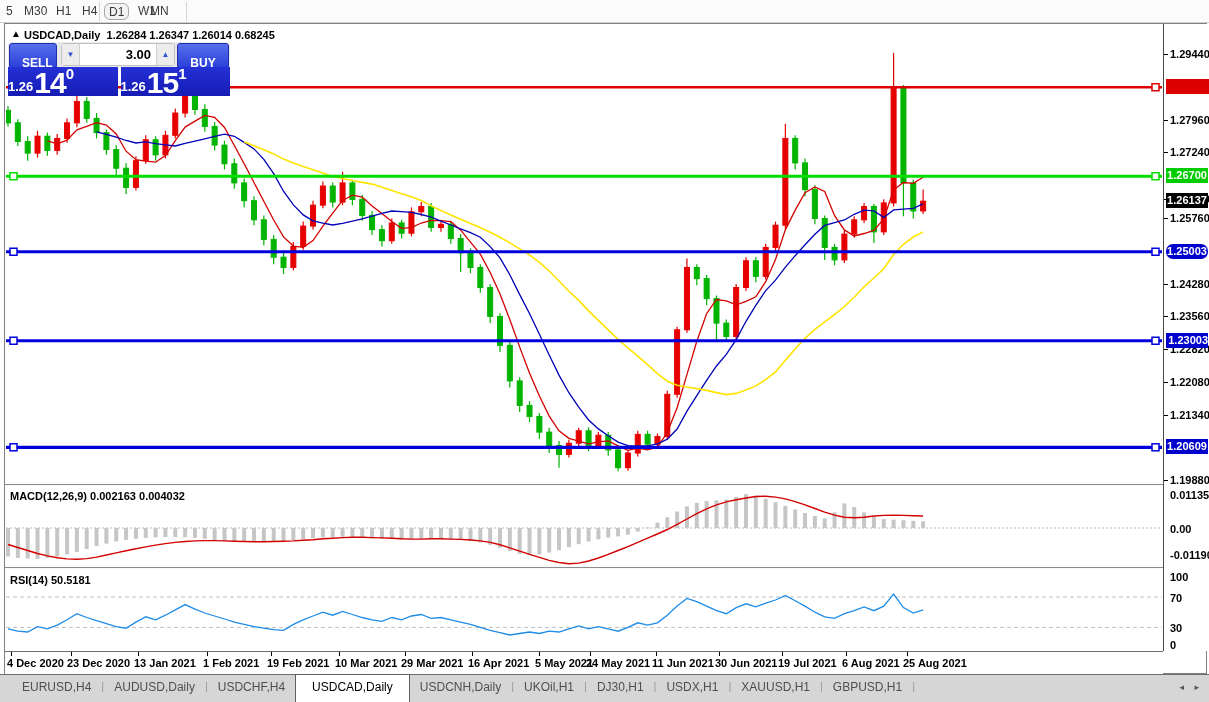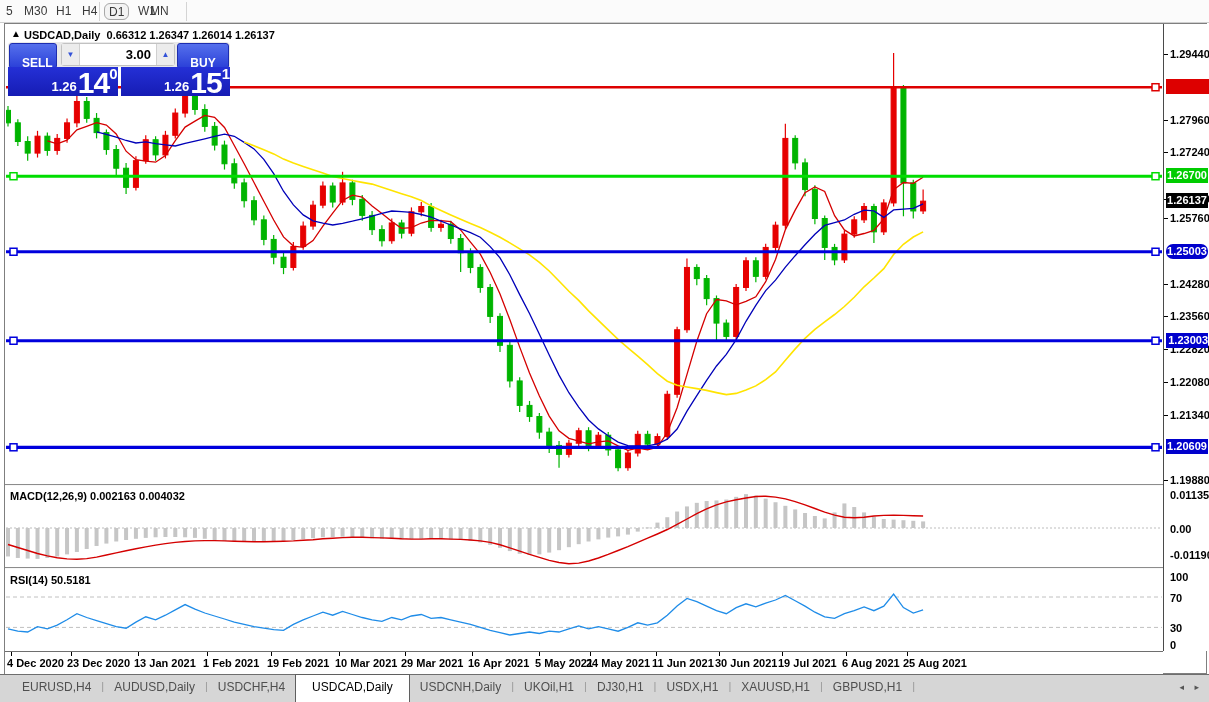--- a/index.html
+++ b/index.html
@@ -28,21 +28,21 @@
   .tp-btn.sell{left:1px;width:48px;}
   .tp-btn.buy{left:169px;width:52px;}
   .tp-spin{position:absolute;left:53px;top:1px;width:114px;height:23px;background:#f2f2f2;
            border:1px solid #c2c2c2;border-radius:3px;display:flex;}
   .spin-btn{width:17px;height:21px;border:none;background:#ececec;color:#3352d8;font-size:8px;
             padding:0;cursor:pointer;line-height:21px;}
   .vol-input{width:78px;height:21px;border:none;border-left:1px solid #d0d0d0;border-right:1px solid #d0d0d0;
              text-align:right;font-size:13px;font-weight:700;color:#000;padding:0 5px;font-family:inherit;outline:none;}
   .tp-row2{position:absolute;left:0;top:25px;width:222px;height:29px;display:flex;gap:3px;}
   .tp-price{width:110px;height:29px;background:linear-gradient(#2430d6,#161cb4);color:#fff;
-            display:flex;align-items:flex-end;justify-content:flex-end;cursor:pointer;}
+            display:flex;align-items:flex-end;justify-content:flex-start;cursor:pointer;}
   .pp-small{font-size:13px;font-weight:700;margin:0 1px 2px 0;}
   .pp-big{font-size:30px;font-weight:700;line-height:26px;letter-spacing:-1px;}
   .pp-sup{font-size:15px;font-weight:700;align-self:flex-start;margin-top:-2px;}
   
   .yaxis{position:absolute;left:1163px;top:24px;width:45px;height:627px;background:#fff;
          border-left:1px solid #4a4a4a;}
   .y-label{position:absolute;left:1170px;height:14px;line-height:14px;font-size:11px;font-weight:700;
            color:#000;z-index:20;}
   .y-label.tick::before{content:"";position:absolute;left:-6px;top:7px;width:4px;height:1px;background:#000;}
   .y-badge{position:absolute;left:1166px;width:42px;height:15px;line-height:15px;text-align:center;
@@ -79,21 +79,21 @@
       <span class="tf-item" style="left: 146px;">MN</span>
       <span class="tf-sep" style="left: 99px;"></span>
       <span class="tf-sep" style="left: 186px;"></span>
     </div>
 
   <div class="win"></div>
 
   <span class="collapse-arrow">▲</span>
   <div class="chart-title">
     <span>USDCAD,Daily</span>&nbsp;
-    <span>0.66312 1.26347 1.26014 1.26137</span>
+    <span>1.26284 1.26347 1.26014 0.68245</span>
   </div>
 
   <div class="trade-panel">
     <div class="tp-row1">
       <button class="tp-btn sell">SELL</button>
       <div class="tp-spin">
         <button class="spin-btn">▼</button>
         <input class="vol-input" value="3.00" style="">
         <button class="spin-btn">▲</button>
       </div>

